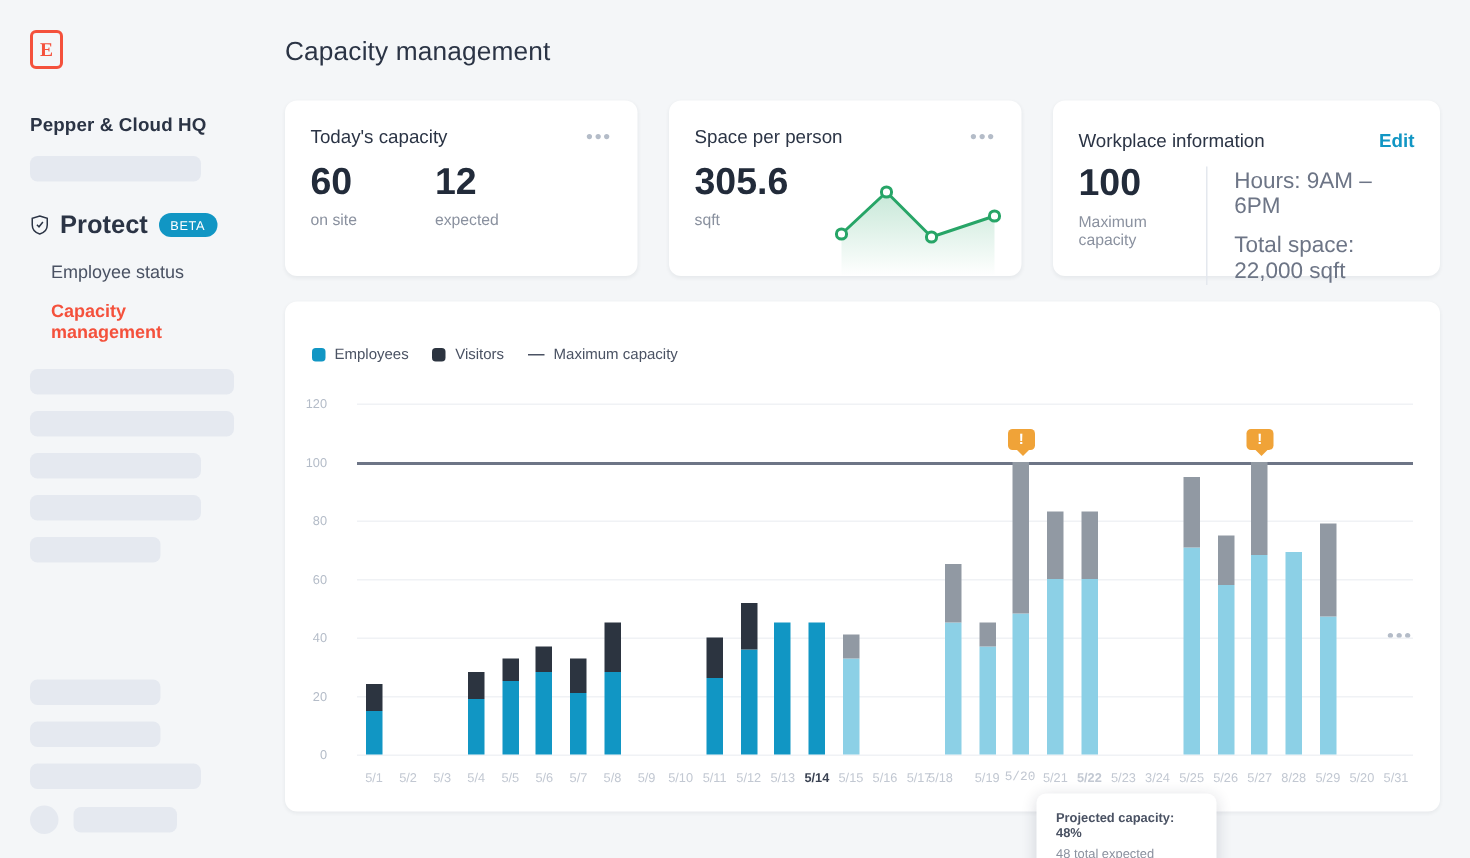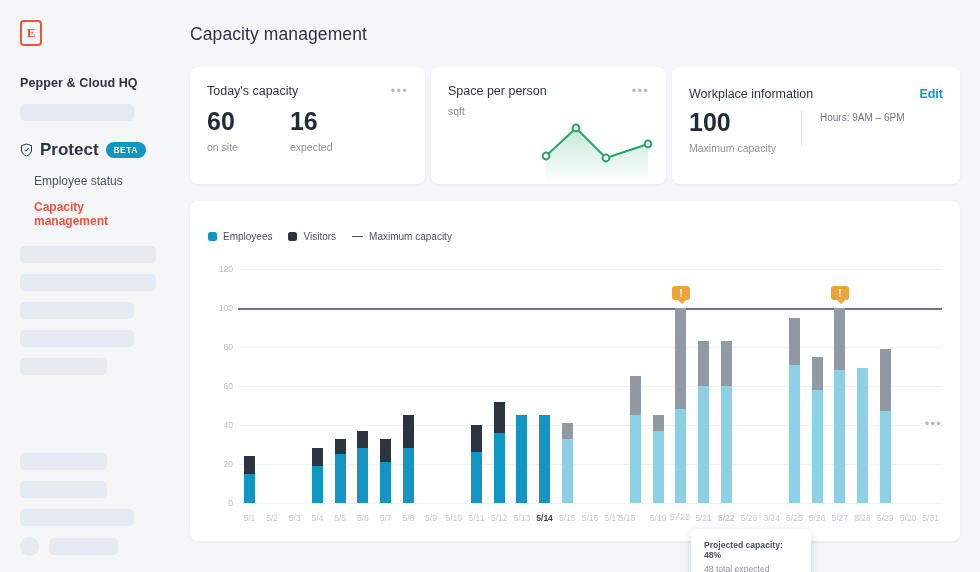--- a/index.html
+++ b/index.html
@@ -40,21 +40,21 @@
   }
   .skel.s1 { margin-top: 14px; width: 114px; }
   .protect-row {
     display: flex; align-items: center; gap: 7px;
     margin-top: 19px;
   }
   .shield { width: 13px; height: 14px; display: block; }
   .protect-label { font-size: 17px; font-weight: 700; color: #2b3445; }
   .beta {
     background: #1196c4; color: #fff;
-    font-size: 8.5px; font-weight: 700; letter-spacing: .4px;
+    font-size: 8.5px; font-weight: 400; letter-spacing: .4px;
     border-radius: 9px; padding: 3px 8px 3px 8px;
   }
   .navitem {
     margin-top: 14px; margin-left: 14px;
     font-size: 12px; color: #4a5263;
   }
   .navitem.active { color: #f4513c; font-weight: 700; margin-top: 12px; }
 
   .skelgroup { margin-top: 18px; }
   .skelgroup .skel { margin-bottom: 11px; }
@@ -68,21 +68,21 @@
   .avatar-circle { width: 19px; height: 19px; border-radius: 50%; background: #e5e9f0; flex: 0 0 19px; }
   .avatar-bar { width: 69px; height: 17px; border-radius: 5px; background: #e5e9f0; }
 
   
   .main { flex: 1; height: 572px; padding: 18px 20px 0 10px; }
   .page-title {
     font-size: 17.5px; color: #2b3445; font-weight: 400;
     margin: 6px 0 0 0; letter-spacing: .1px;
   }
 
-  .cards-row { display: flex; gap: 6px; margin-top: 22px; }
+  .cards-row { display: flex; gap: 21px; margin-top: 22px; }
   .card {
     background: #fff; border-radius: 8px;
     box-shadow: 0 1px 3px rgba(30,40,60,.07);
     position: relative;
   }
   .card-head {
     display: flex; justify-content: space-between; align-items: flex-start;
   }
   .card-title { font-size: 12.5px; color: #2b3445; }
   .dots { color: #b4bcc8; font-size: 13px; letter-spacing: 1.2px; line-height: 1; cursor: pointer; }
@@ -94,39 +94,39 @@
 
   .card2 { flex: 0 0 235px; padding: 17px 17px 0 17px; height: 117px; overflow: hidden; position: relative; }
   .spark { position: absolute; right: 8px; bottom: 0; width: 120px; height: 72px; }
 
   .card3 { flex: 1; padding: 20px 17px 0 17px; height: 117px; }
   .edit-link { font-size: 12.5px; color: #1196c4; font-weight: 700; cursor: pointer; }
   .wp-body { display: flex; margin-top: 8px; align-items: stretch; }
   .wp-left { width: 112px; }
   .wp-div { width: 1px; background: #e4e8ee; margin: 2px 18px 8px 0; }
   .wp-right { padding-top: 3px; }
-  .wp-line { font-size: 10px; color: #6d7586; margin-bottom: 9px; }
+  .wp-line { font-size: 15px; color: #6d7586; margin-bottom: 9px; }
 
   
   .chart-panel {
     background: #fff; border-radius: 8px; margin-top: 17px;
     box-shadow: 0 1px 3px rgba(30,40,60,.07);
     height: 340px; padding: 16px 18px 0 18px; position: relative;
   }
   .chart-title { font-size: 13.5px; color: #2b3445; }
   .legend { display: flex; align-items: center; gap: 16px; margin-top: 14px; }
   .lg { display: flex; align-items: center; gap: 6px; font-size: 10px; color: #4a5263; }
   .sw { width: 9px; height: 9px; border-radius: 2.5px; }
   .sw.emp { background: #1196c4; }
   .sw.vis { background: #2c3440; }
   .dashline { width: 11px; height: 1.5px; background: #4a5263; }
 
   .plot { position: absolute; left: 18px; top: 68px; right: 18px; bottom: 38px; }
   .ylabels { position: absolute; left: 0; top: 0; width: 26px; height: 100%; }
-  .ylab { position: absolute; right: 1px; font-size: 8.5px; color: #b4bcc8; transform: translateY(-50%); }
+  .ylab { position: absolute; right: 16px; font-size: 8.5px; color: #b4bcc8; transform: translateY(-50%); }
   .grid { position: absolute; left: 30px; right: 0; top: 0; bottom: 0; }
   .gl { position: absolute; left: 0; right: 0; height: 1px; background: #f0f2f5; }
   .gl.cap { background: #6d7586; height: 1.6px; }
   .bars { position: absolute; left: 30px; right: 0; top: 0; bottom: 0; }
   .bar { position: absolute; bottom: 0; width: 11px; }
   .seg { position: absolute; width: 100%; }
   .seg.e { background: #1196c4; }
   .seg.v { background: #2c3440; }
   .seg.ep { background: #8cd0e6; }
   .seg.vp { background: #9199a3; }
@@ -218,31 +218,32 @@
       <div class="card-head">
         <span class="card-title">Today's capacity</span>
         <span class="dots">•••</span>
       </div>
       <div class="metric-row">
         <div>
           <div class="metric-big">60</div>
           <div class="metric-sub">on site</div>
         </div>
         <div>
-          <div class="metric-big">16</div>
+          <div class="metric-big">12</div>
           <div class="metric-sub">expected</div>
         </div>
       </div>
     </section>
 
     <section class="card card2">
       <div class="card-head">
         <span class="card-title">Space per person</span>
         <span class="dots">•••</span>
       </div>
+      <div class="metric-big" style="margin-top:10px">305.6</div>
       <div class="metric-sub">sqft</div>
       <svg class="spark" viewBox="0 0 120 72">
         <defs>
           <linearGradient id="sg" x1="0" y1="0" x2="0" y2="1">
             <stop offset="0%" stop-color="#27a567" stop-opacity=".26"></stop>
             <stop offset="100%" stop-color="#27a567" stop-opacity="0"></stop>
           </linearGradient>
         </defs>
         <path d="M8,44 L38,16 L68,46 L110,32 L110,72 L8,72 Z" fill="url(#sg)"></path>
         <polyline points="8,44 38,16 68,46 110,32" fill="none" stroke="#27a567" stroke-width="2" stroke-linejoin="round" stroke-linecap="round"></polyline>
@@ -259,20 +260,21 @@
         <span class="edit-link">Edit</span>
       </div>
       <div class="wp-body">
         <div class="wp-left">
           <div class="metric-big">100</div>
           <div class="metric-sub">Maximum capacity</div>
         </div>
         <div class="wp-div"></div>
         <div class="wp-right">
           <div class="wp-line">Hours: 9AM – 6PM</div>
+          <div class="wp-line">Total space: 22,000 sqft</div>
         </div>
       </div>
     </section>
   </div>
 
   <section class="chart-panel">
     <span class="dots panel-dots">•••</span>
 
     <div class="legend">
       <div class="lg">

